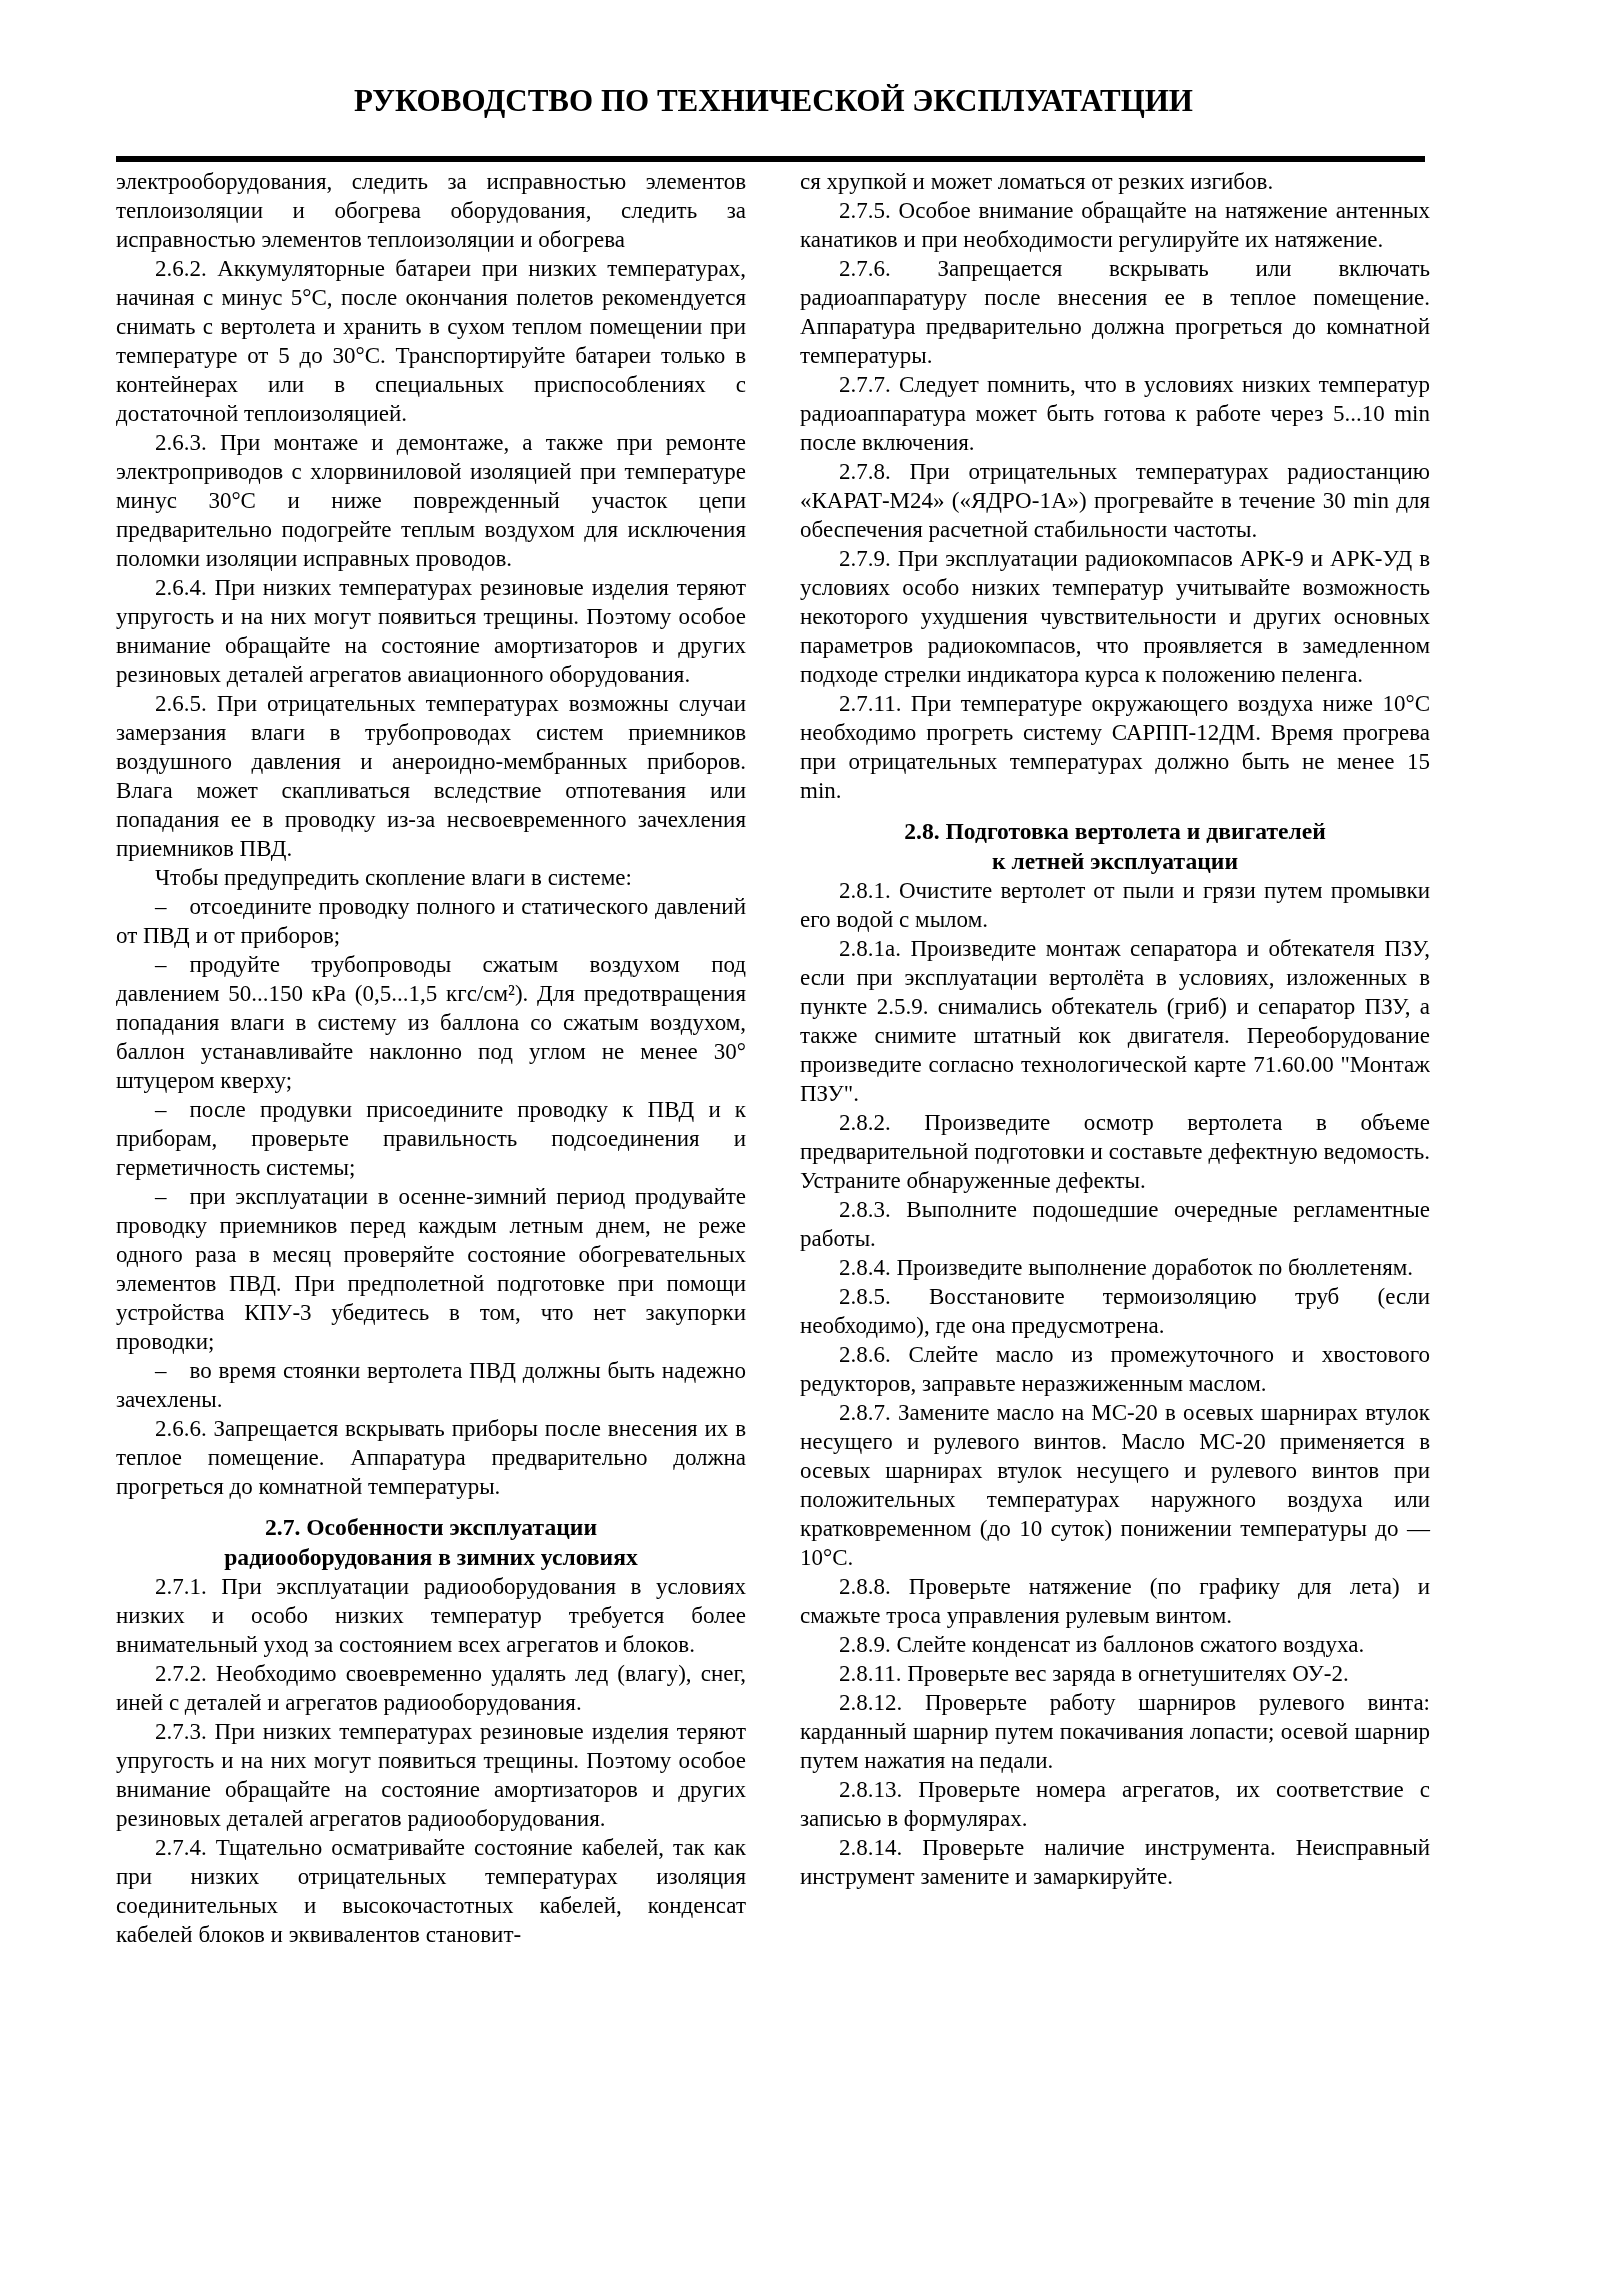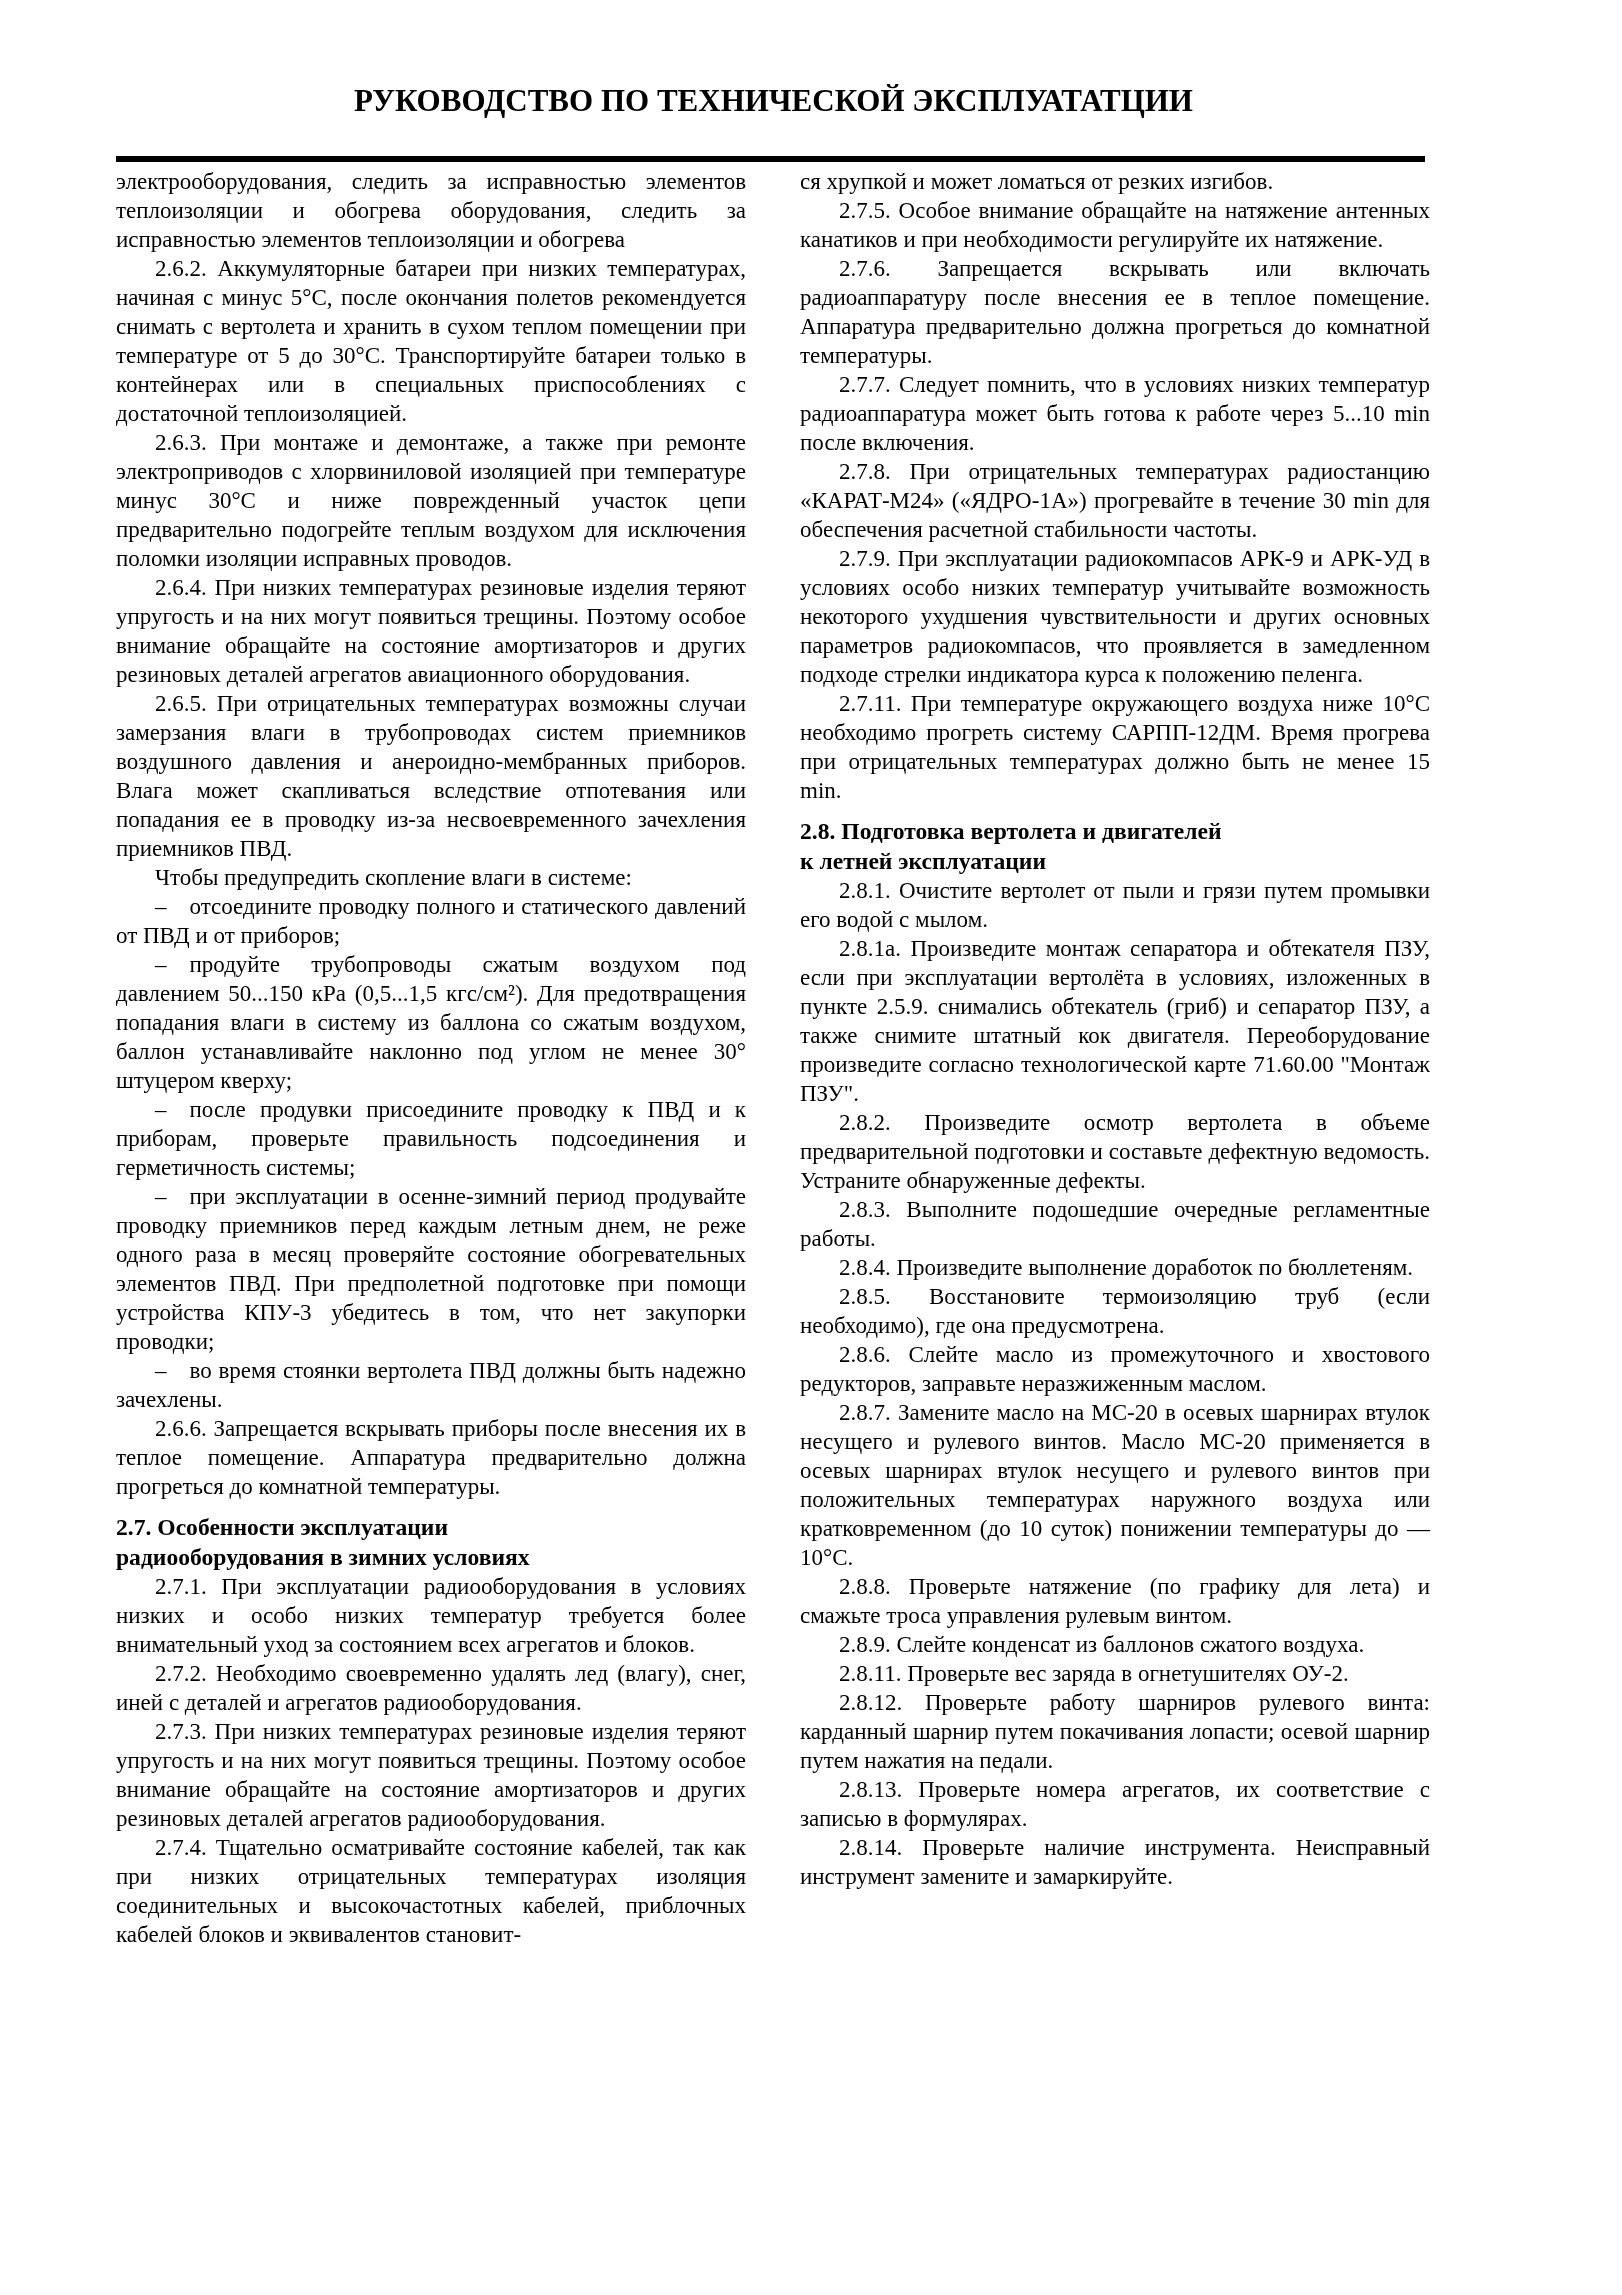--- a/index.html
+++ b/index.html
@@ -60,21 +60,21 @@
   }
   .column .cont {
     text-indent: 0;
   }
   .column h3.h {
     margin: 10.5px 0 0 0;
     padding: 0;
     font-size: 23.6px;
     line-height: 30px;
     font-weight: bold;
-    text-align: left;
+    text-align: center;
     text-indent: 0;
     white-space: pre-line;
   }
   .footer-left {
     position: absolute;
     left: 118px;
     top: 2129px;
     font-size: 23px;
     line-height: 33px;
   }
@@ -109,21 +109,21 @@
         <p class="li">– продуйте трубопроводы сжатым воздухом под давлением 50...150 кРа (0,5...1,5 кгс/см²). Для предотвращения попадания влаги в систему из баллона со сжатым воздухом, баллон устанавливайте наклонно под углом не менее 30° штуцером кверху;</p>
         <p class="li">– после продувки присоедините проводку к ПВД и к приборам, проверьте правильность подсоединения и герметичность системы;</p>
         <p class="li">– при эксплуатации в осенне-зимний период продувайте проводку приемников перед каждым летным днем, не реже одного раза в месяц проверяйте состояние обогревательных элементов ПВД. При предполетной подготовке при помощи устройства КПУ-3 убедитесь в том, что нет закупорки проводки;</p>
         <p class="li">– во время стоянки вертолета ПВД должны быть надежно зачехлены.</p>
         <p class="p">2.6.6.  Запрещается вскрывать приборы после внесения их в теплое помещение. Аппаратура предварительно должна прогреться до комнатной температуры.</p>
         <h3 class="h">2.7. Особенности эксплуатации
 радиооборудования в зимних условиях</h3>
         <p class="p">2.7.1.  При эксплуатации радиооборудования в условиях низких и особо низких температур требуется более внимательный уход за состоянием всех агрегатов и блоков.</p>
         <p class="p">2.7.2.  Необходимо своевременно удалять лед (влагу), снег, иней с деталей и агрегатов радиооборудования.</p>
         <p class="p">2.7.3.  При низких температурах резиновые изделия теряют упругость и на них могут появиться трещины. Поэтому особое внимание обращайте на состояние амортизаторов и других резиновых деталей агрегатов радиооборудования.</p>
-        <p class="p">2.7.4.  Тщательно осматривайте состояние кабелей, так как при низких отрицательных температурах изоляция соединительных и высокочастотных кабелей, приблочных кабелей блоков и эквивалентов становит-</p>
+        <p class="p">2.7.4.  Тщательно осматривайте состояние кабелей, так как при низких отрицательных температурах изоляция соединительных и высокочастотных кабелей, конденсат кабелей блоков и эквивалентов становит-</p>
       </div>
     <div class="column">
         <p class="cont">ся хрупкой и может ломаться от резких изгибов.</p>
         <p class="p">2.7.5.  Особое внимание обращайте на натяжение антенных канатиков и при необходимости регулируйте их натяжение.</p>
         <p class="p">2.7.6.  Запрещается вскрывать или включать радиоаппаратуру после внесения ее в теплое помещение. Аппаратура предварительно должна прогреться до комнатной температуры.</p>
         <p class="p">2.7.7.  Следует помнить, что в условиях низких температур радиоаппаратура может быть готова к работе через 5...10 min после включения.</p>
         <p class="p">2.7.8.  При отрицательных температурах радиостанцию «КАРАТ-М24» («ЯДРО-1А») прогревайте в течение 30 min для обеспечения расчетной стабильности частоты.</p>
         <p class="p">2.7.9.  При эксплуатации радиокомпасов АРК-9 и АРК-УД в условиях особо низких температур учитывайте возможность некоторого ухудшения чувствительности и других основных параметров радиокомпасов, что проявляется в замедленном подходе стрелки индикатора курса к положению пеленга.</p>
         <p class="p">2.7.11.  При температуре окружающего воздуха ниже 10°С необходимо прогреть систему САРПП-12ДМ. Время прогрева при отрицательных температурах должно быть не менее 15 min.</p>
         <h3 class="h">2.8. Подготовка вертолета и двигателей

